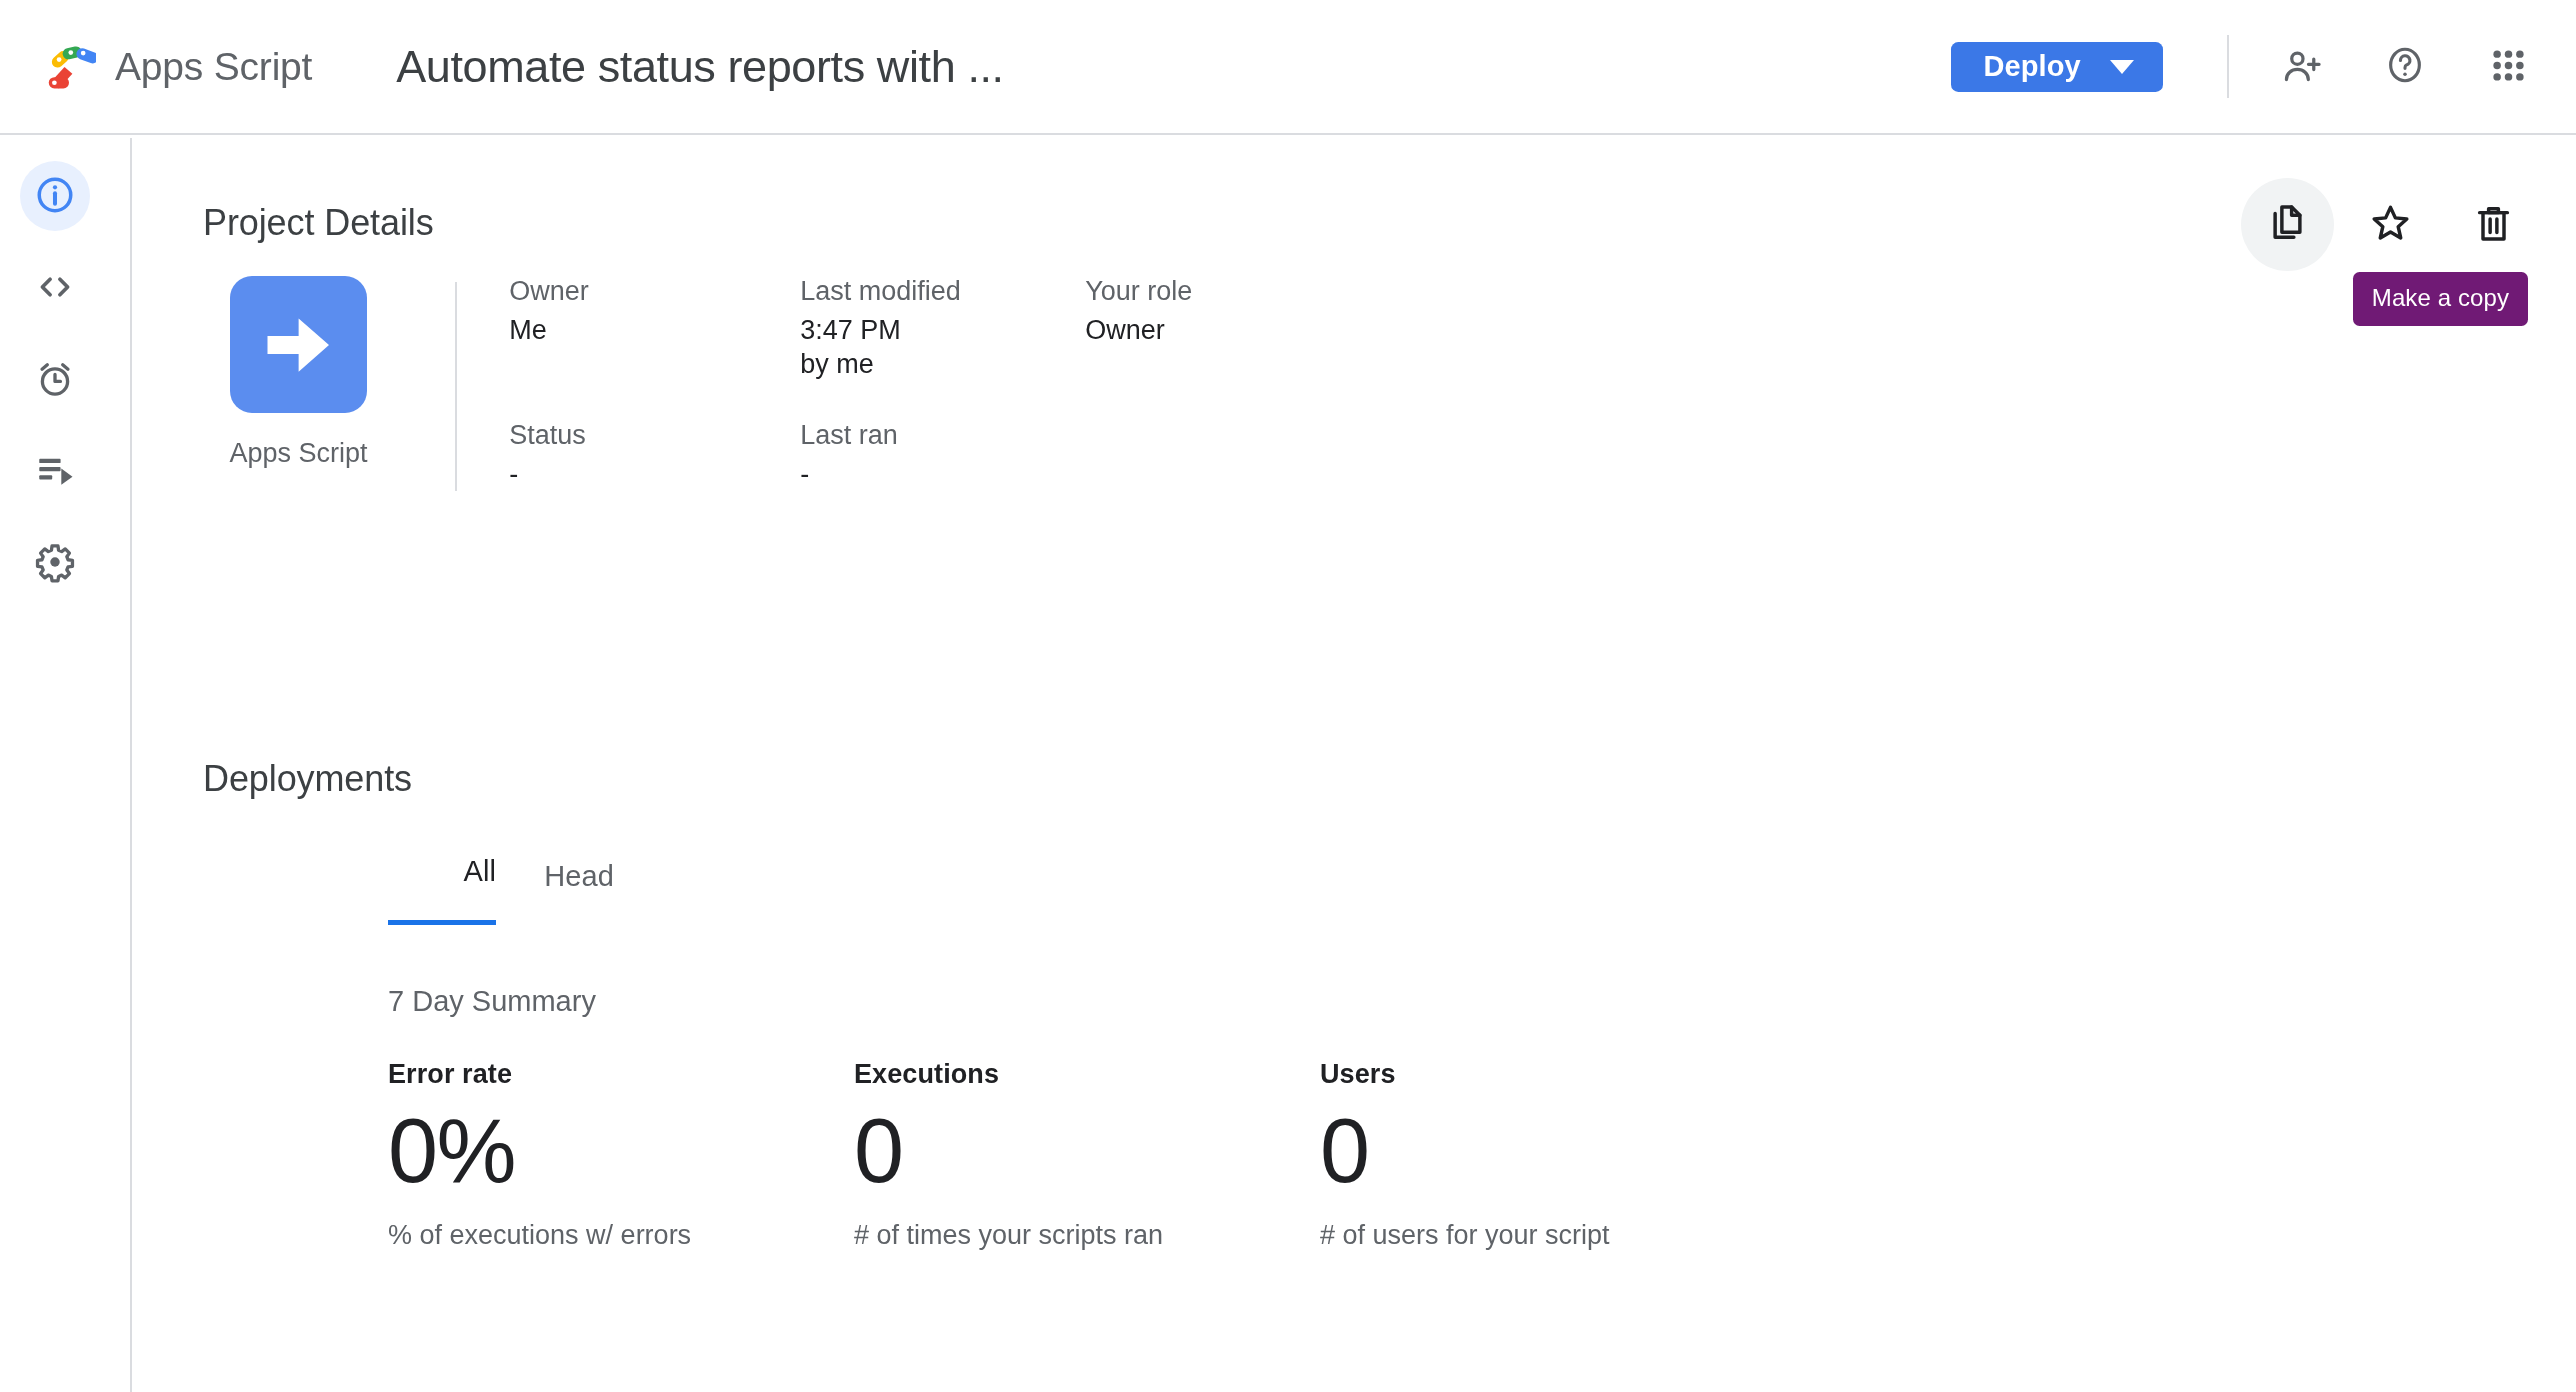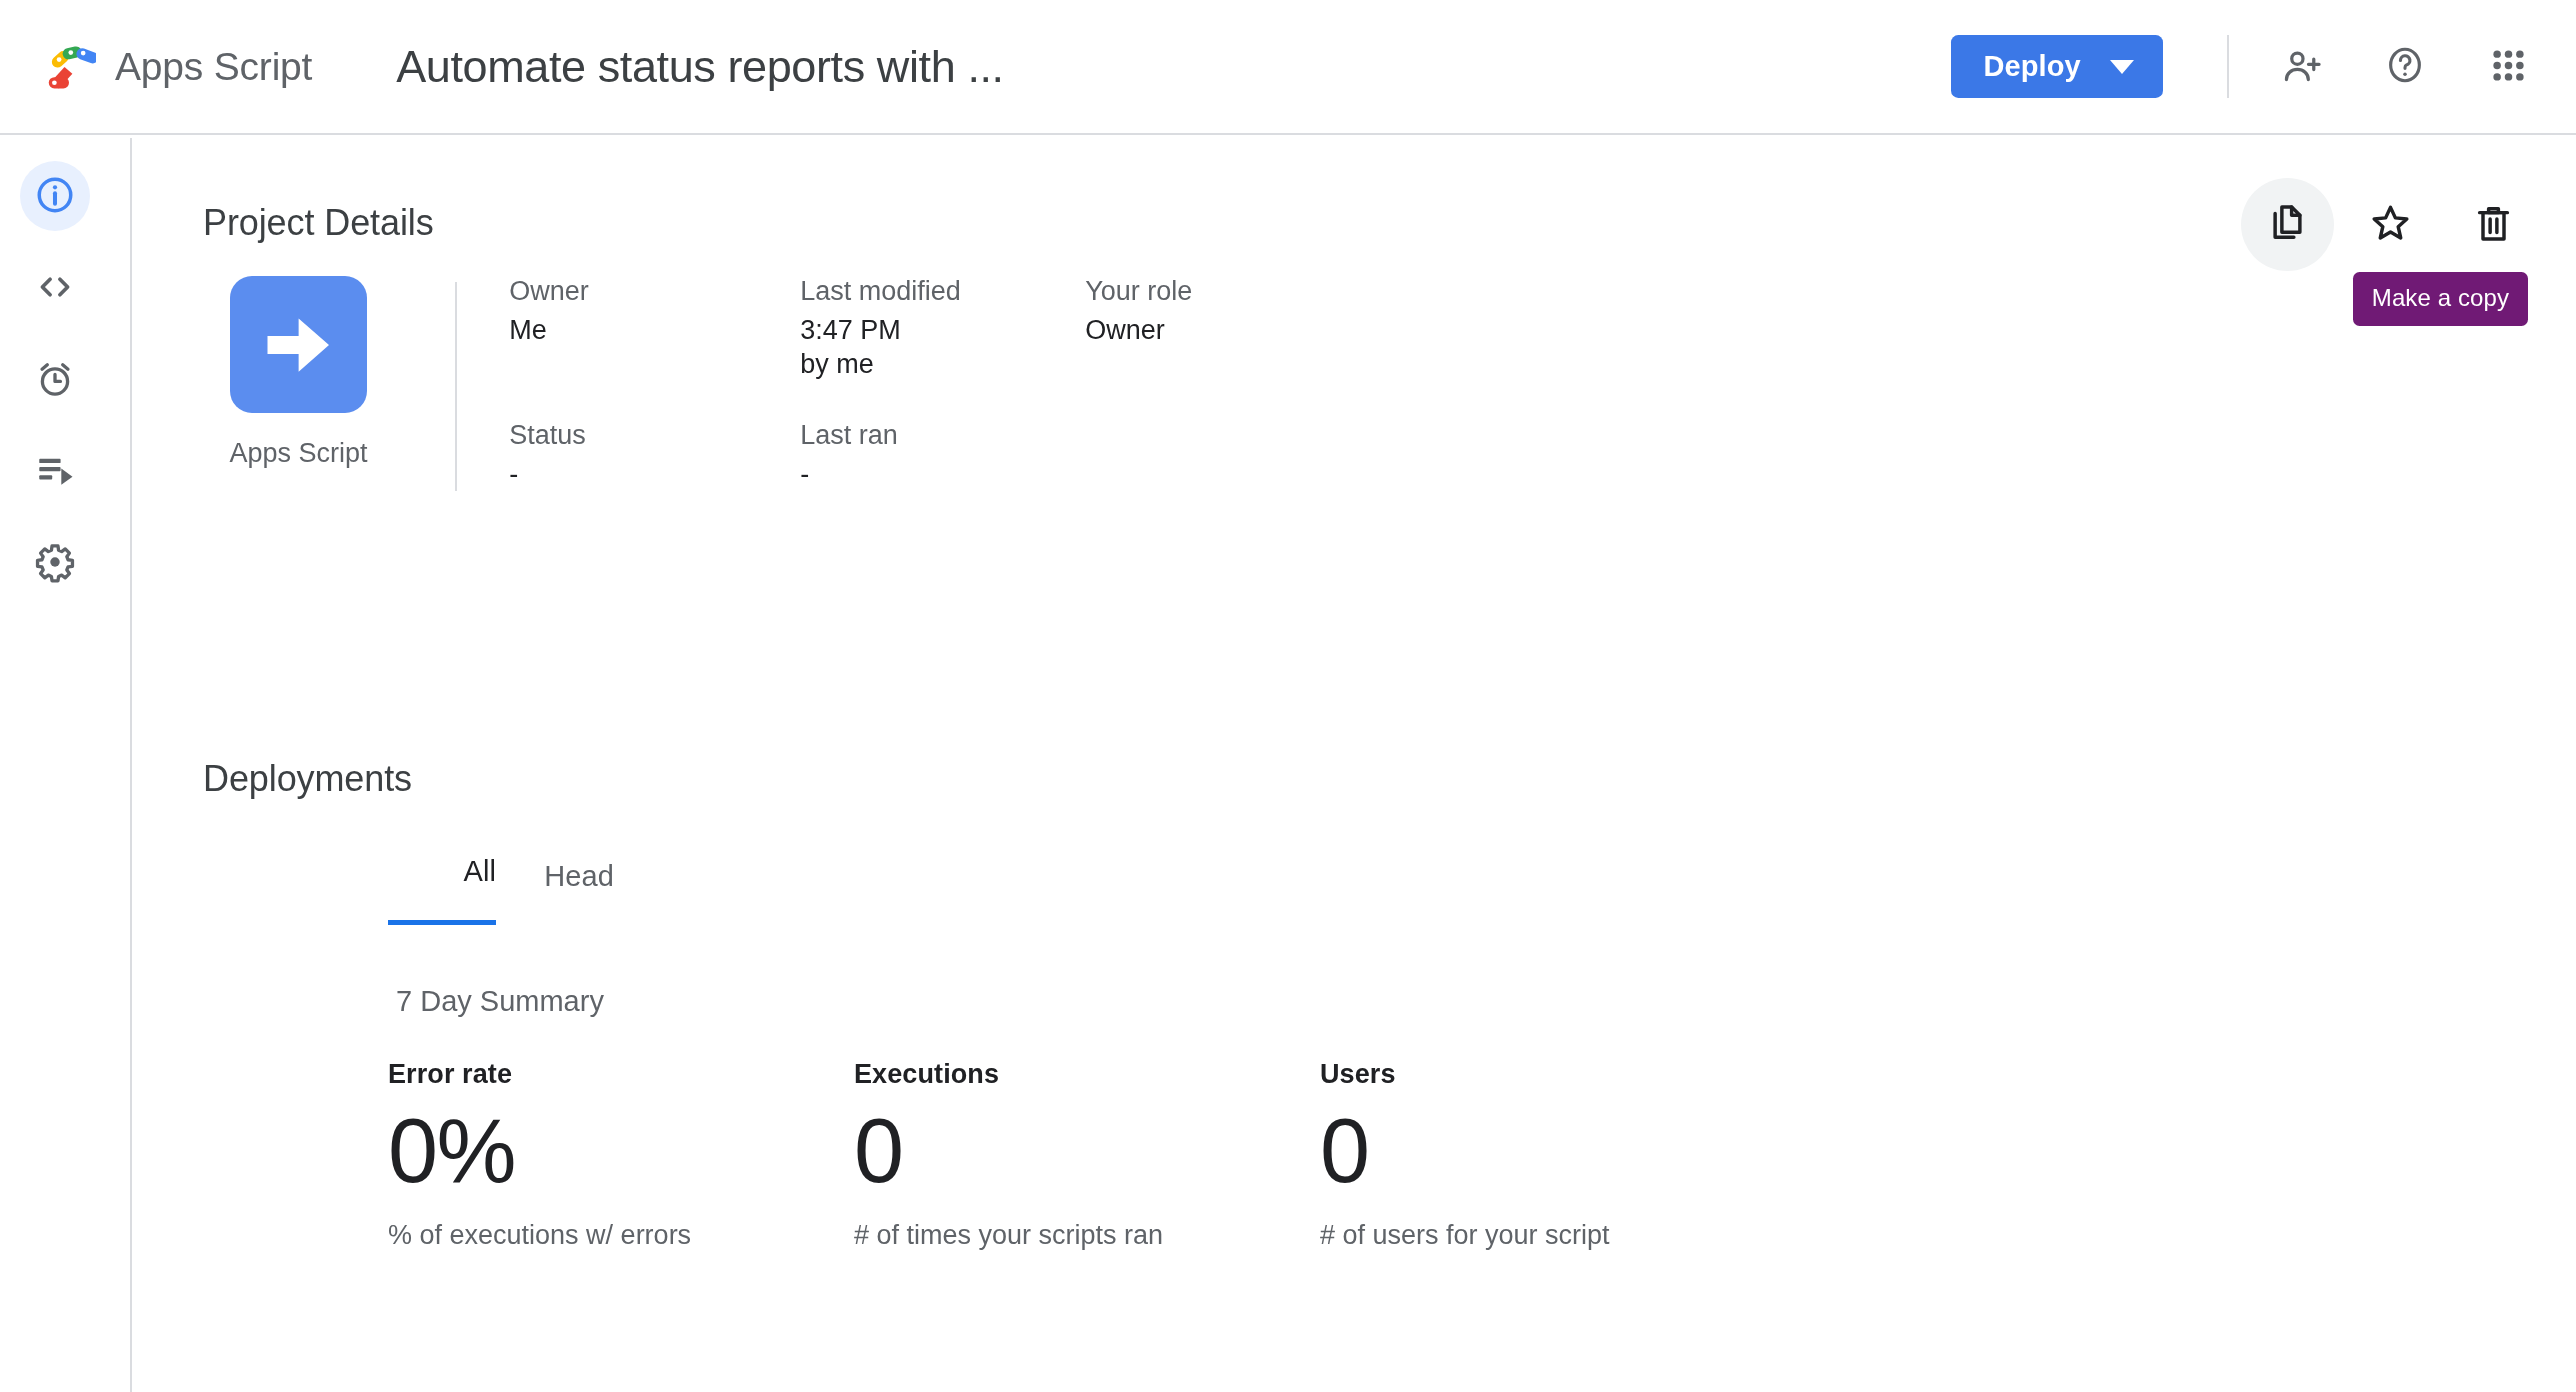--- a/index.html
+++ b/index.html
@@ -29,21 +29,21 @@
     margin-left: 84px;
     font-size: 45px; color: #3c4043; font-weight: 400;
     letter-spacing: -0.4px; white-space: nowrap;
   }
   .header-right {
     margin-left: auto; display: flex; align-items: center;
     margin-right: 33px;
   }
   .deploy-btn {
     display: flex; align-items: center; justify-content: center;
-    height: 63px; padding: 0 29px 0 33px;
+    height: 50px; padding: 0 29px 0 33px;
     background: #3b78e7; border-radius: 7.3px; border: none;
     color: #ffffff; font-size: 29px; font-weight: 700;
     font-family: "Liberation Sans", sans-serif;
     letter-spacing: 0.1px; cursor: pointer; white-space: nowrap;
   }
   .deploy-caret {
     width: 0; height: 0; margin-left: 29px;
     border-left: 12.4px solid transparent;
     border-right: 12.4px solid transparent;
     border-top: 14px solid #ffffff;
@@ -139,21 +139,21 @@
   }
   .tab {
     font-size: 29px; font-weight: 400; color: #5f6368;
     padding-bottom: 32px; cursor: pointer; text-align: right;
     letter-spacing: 0.1px;
   }
   .tab.active { color: #202124; border-bottom: 5.1px solid #1a73e8; }
   .tab + .tab { margin-left: 16px; }
 
   #summary-title {
-    position: absolute; left: 261px; top: 847px;
+    position: absolute; left: 253px; top: 847px;
     font-size: 29px; color: #5f6368; font-weight: 400;
   }
 
   .stats { position: absolute; left: 253px; top: 921px; display: flex; }
   .stat { width: 466px; }
   .stat-label {
     font-size: 27px; color: #202124; font-weight: 700; letter-spacing: 0.1px;
   }
   .stat-value {
     margin-top: 10.2px;

